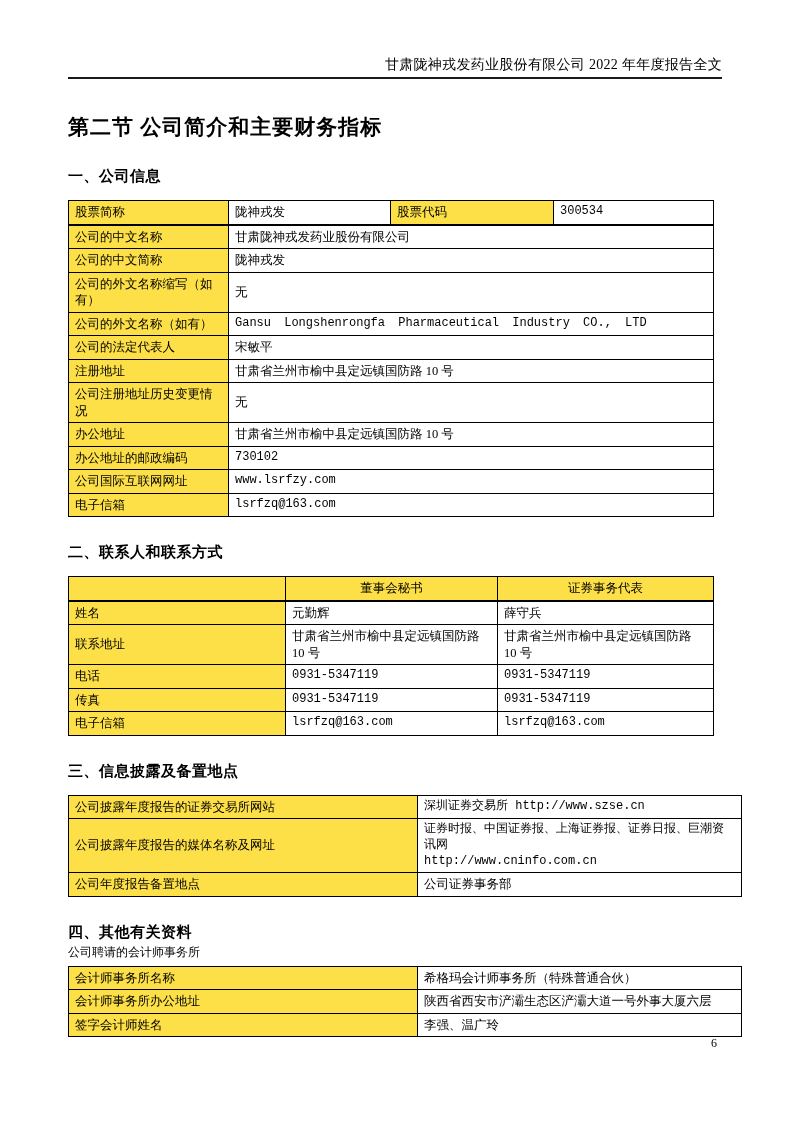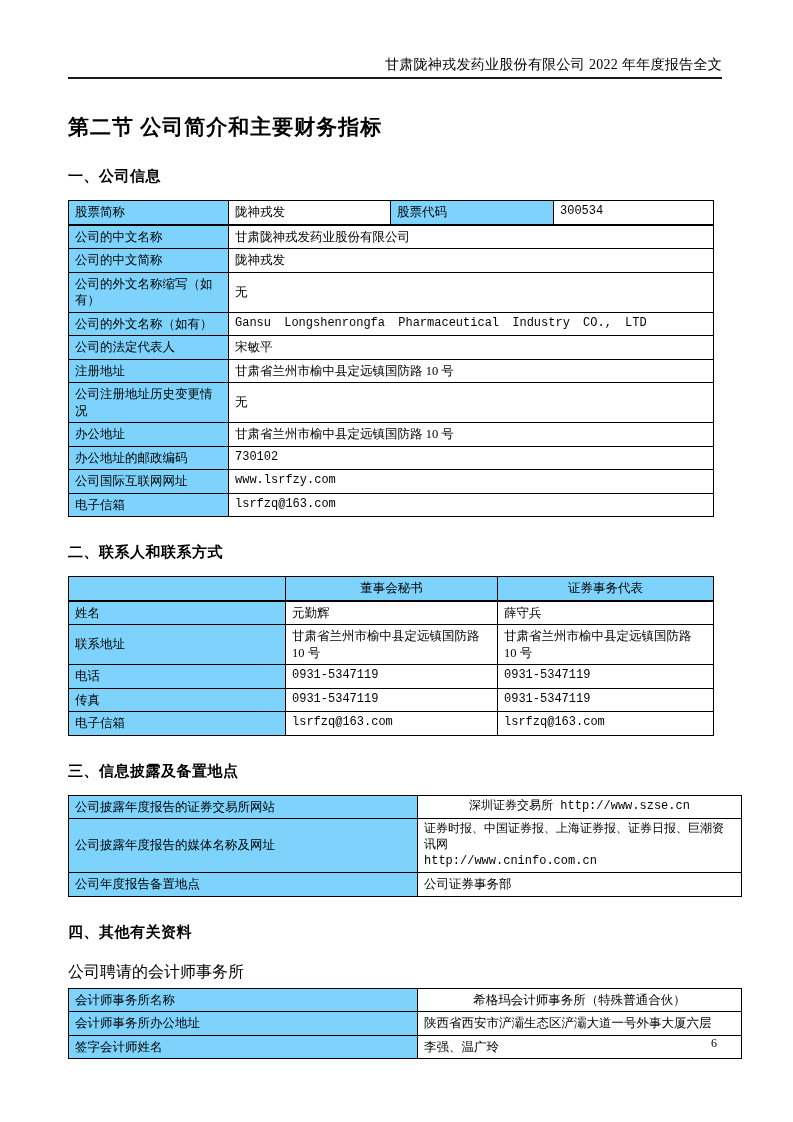--- a/index.html
+++ b/index.html
@@ -35,48 +35,48 @@
     font-weight: bold;
     letter-spacing: 1px;
   }
   .section-heading {
     margin-top: 26px;
     font-size: 15px;
     font-weight: bold;
     letter-spacing: 0.5px;
   }
   .intro-line {
-    margin-top: 20px;
-    font-size: 16px;
+    margin-top: 2px;
+    font-size: 12px;
   }
   table {
     border-collapse: collapse;
     table-layout: fixed;
     width: 645px;
     margin-top: 14px;
     border: 1.5px solid #000;
   }
   td {
     border: 1px solid #000;
     padding: 3px 6px;
     font-size: 12.5px;
     line-height: 1.32;
     vertical-align: middle;
     word-break: break-word;
   }
   tr.head td { border-bottom-width: 2px; }
-  .lbl { background: #7dd3fc; }
+  .lbl { background: #fde047; }
   .center { text-align: center; }
   .mono { font-family: "Liberation Mono", "DejaVu Sans Mono", monospace; font-size: 12px; }
   .preline { white-space: pre-line; }
   .wide { word-spacing: 6px; }
   
   .t1 .c1 { width: 160px; } .t1 .c2 { width: 162px; } .t1 .c3 { width: 163px; } .t1 .c4 { width: 160px; }
   .t2 .c1 { width: 217px; } .t2 .c2 { width: 212px; } .t2 .c3 { width: 216px; }
-  .t34 .c1 { width: 349px; } .t34 .c2 { width: 324px; text-align: center; }
+  .t34 .c1 { width: 349px; } .t34 .c2 { width: 324px; }
   .page-num {
     position: absolute;
     right: 76px;
     top: 1036px;
     font-size: 12px;
   }
 </style>
 </head>
 <body>
 

